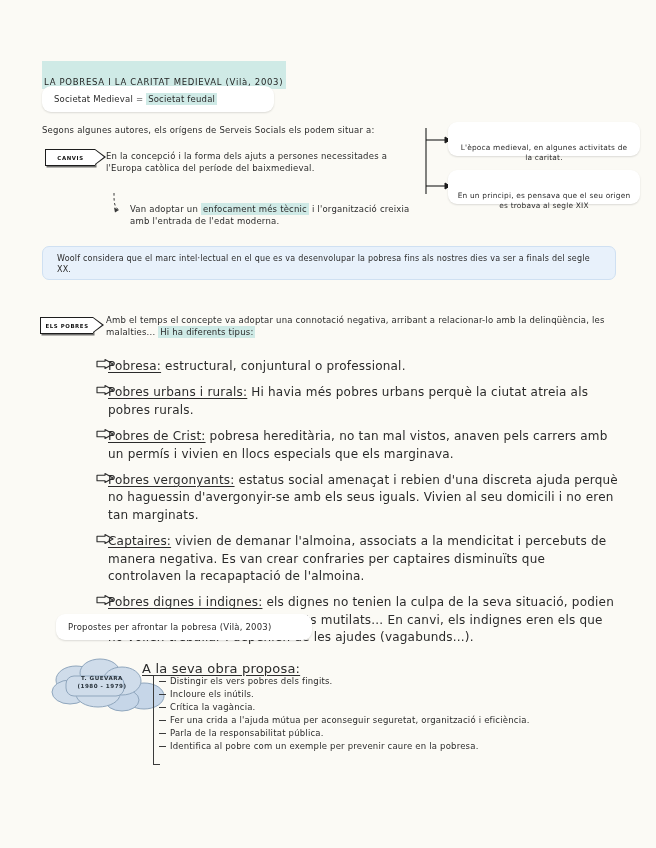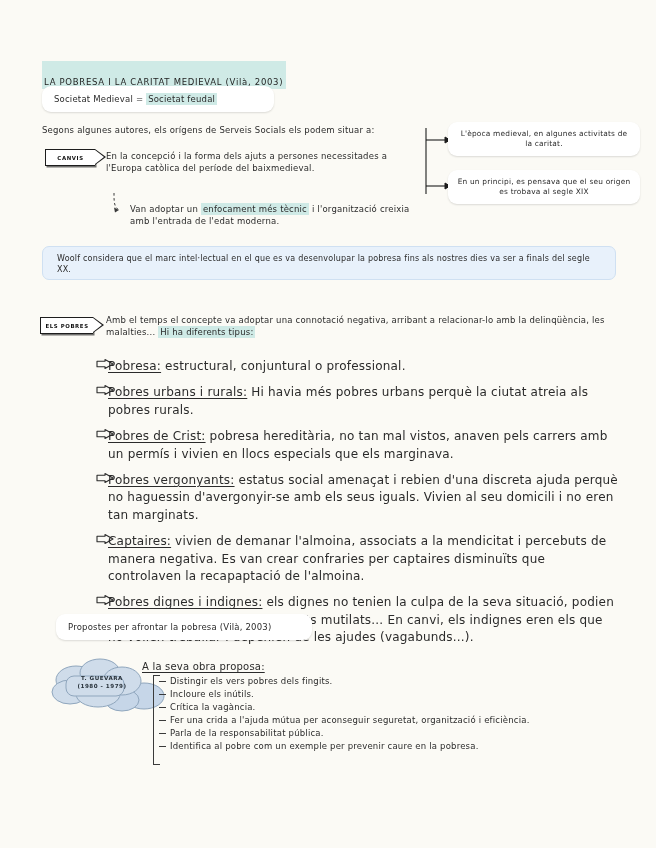--- a/index.html
+++ b/index.html
@@ -133,21 +133,21 @@
     position: absolute;
     left: 110px; top: 192px;
     width: 24px; height: 24px;
   }
 
   
   #right-card-1 { left: 448px; top: 122px; width: 192px; height: 34px; }
   #right-card-2 { left: 448px; top: 170px; width: 192px; height: 34px; }
   .right-card-text {
     position: absolute;
-    left: 0; right: 0; top: 7px;
+    left: 0; right: 0; top: 21px;
     text-align: center;
     font-size: 7.4px;
     line-height: 1.38;
     color: #2b2b2b;
     padding: 0 8px;
     box-sizing: border-box;
   }
 
   
   .connector {
@@ -235,21 +235,21 @@
     font-weight: bold;
     letter-spacing: .5px;
     color: #27313a;
     line-height: 1.5;
   }
 
   
   #obra-heading {
     position: absolute;
     left: 142px; top: 661px;
-    font-size: 10px;
+    font-size: 13px;
     color: #2b2b2b;
     text-decoration: underline;
     text-underline-offset: 1.5px;
   }
   #obra-list {
     position: absolute;
     left: 156px; top: 675px;
     width: 460px;
   }
   .obra-item {

